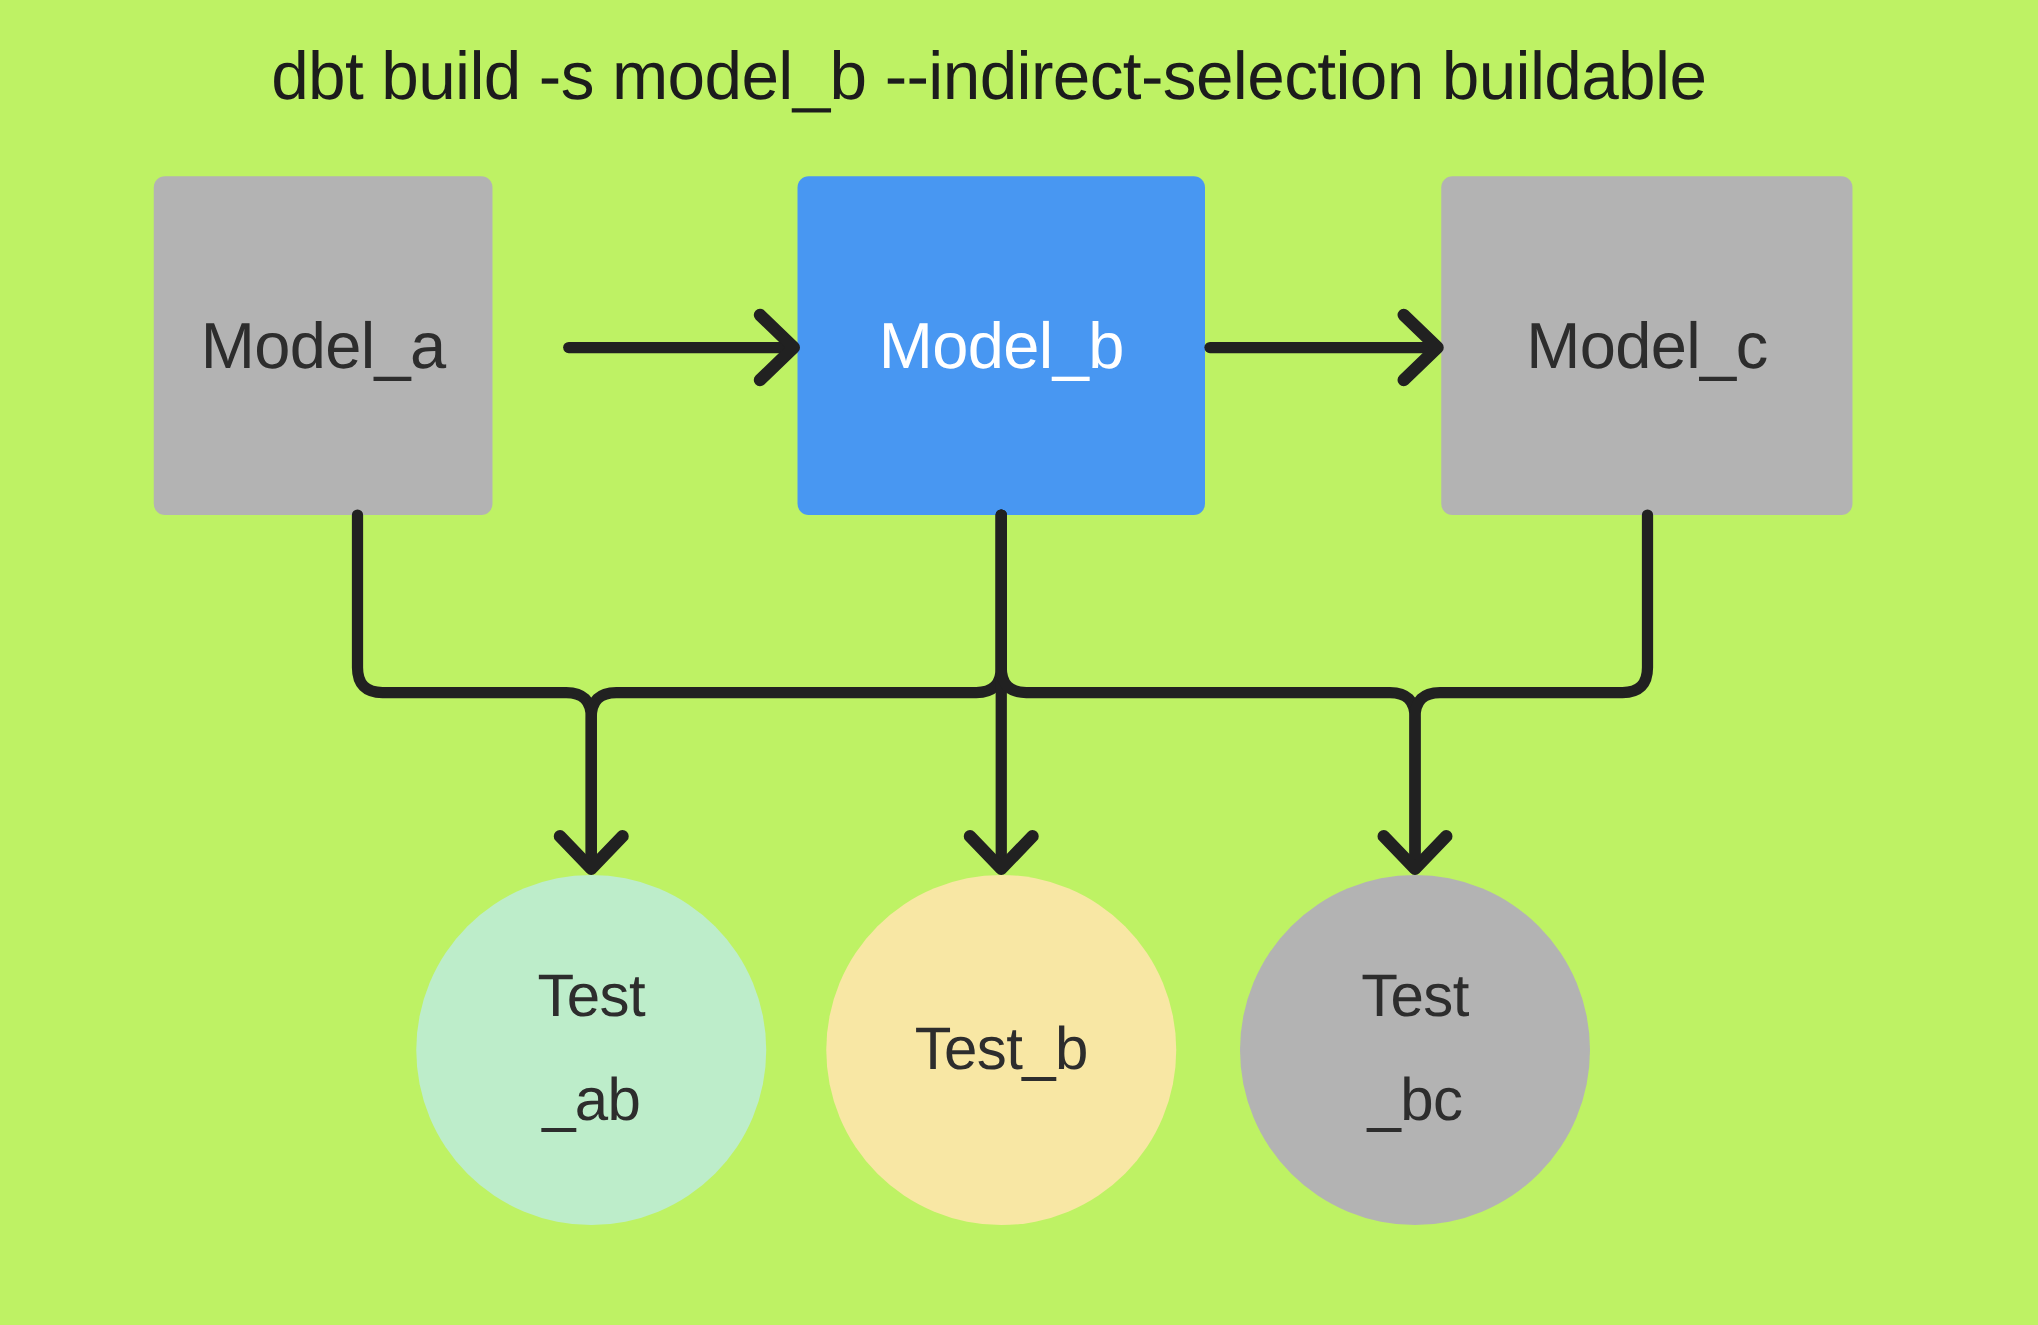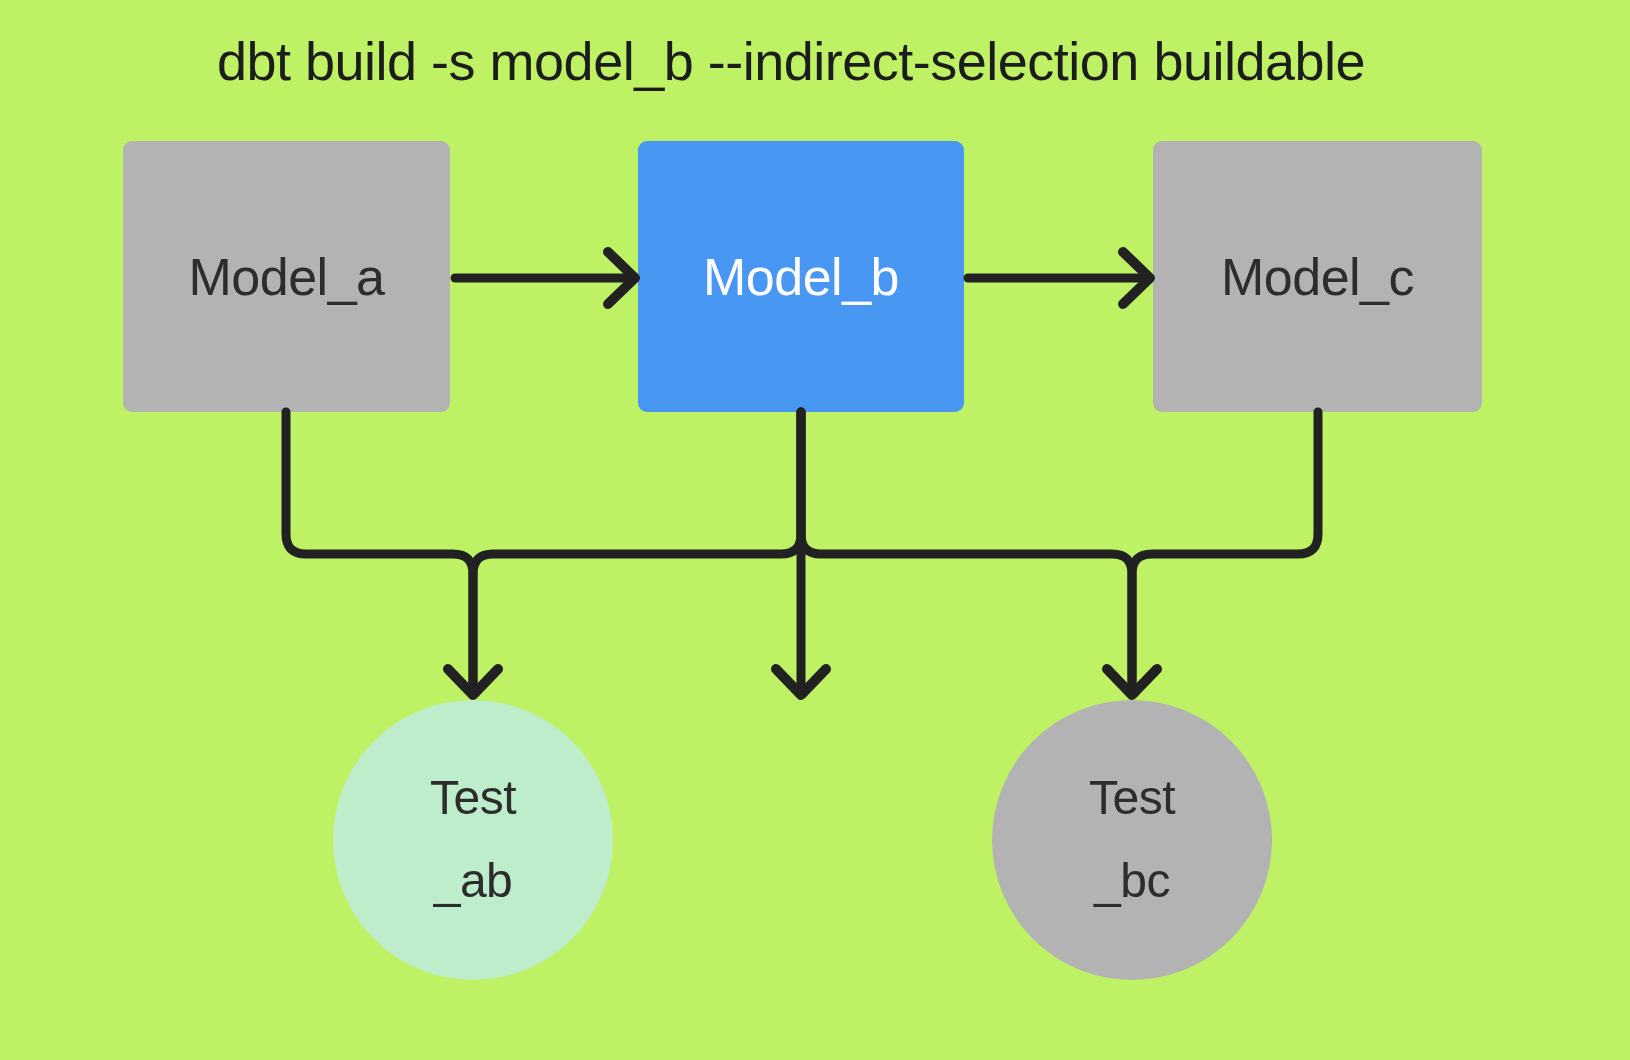--- a/index.html
+++ b/index.html
@@ -27,21 +27,21 @@
     left: 791px;
     transform: translateX(-50%);
     white-space: nowrap;
     font-size: 54px;
     font-weight: 500;
     letter-spacing: -0.5px;
     color: var(--title);
   }
   .box {
     position: absolute;
-    width: 327px;
+    width: 271px;
     height: 271px;
     border-radius: 9px;
     display: flex;
     align-items: center;
     justify-content: center;
     font-size: 52px;
     font-weight: 500;
     letter-spacing: -0.5px;
     color: var(--text);
   }
@@ -127,19 +127,22 @@
     <path class="arrowhead" d="M 448 669 L 473 695 L 498 669"></path>
     <path class="arrowhead" d="M 776 669 L 801 695 L 826 669"></path>
     <path class="arrowhead" d="M 1107 669 L 1132 695 L 1157 669"></path>
   </svg>
 
   <div class="circle green" style="left:333px; top:700px;">
     <span>Test</span>
     <span>_ab</span>
   </div>
 
+  <div class="circle yellow" style="left:661px; top:700px;">
+    <span>Test_b</span>
+  </div>
 
   <div class="circle gray" style="left:992px; top:700px;">
     <span>Test</span>
     <span>_bc</span>
   </div>
 
 </div>
 
 </body></html>

